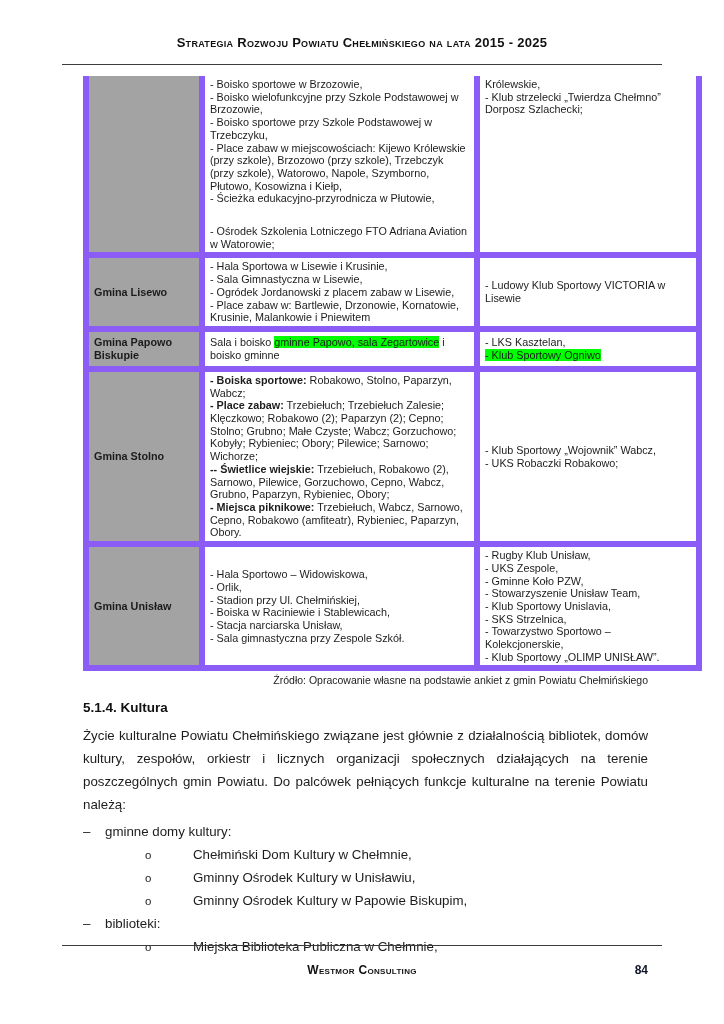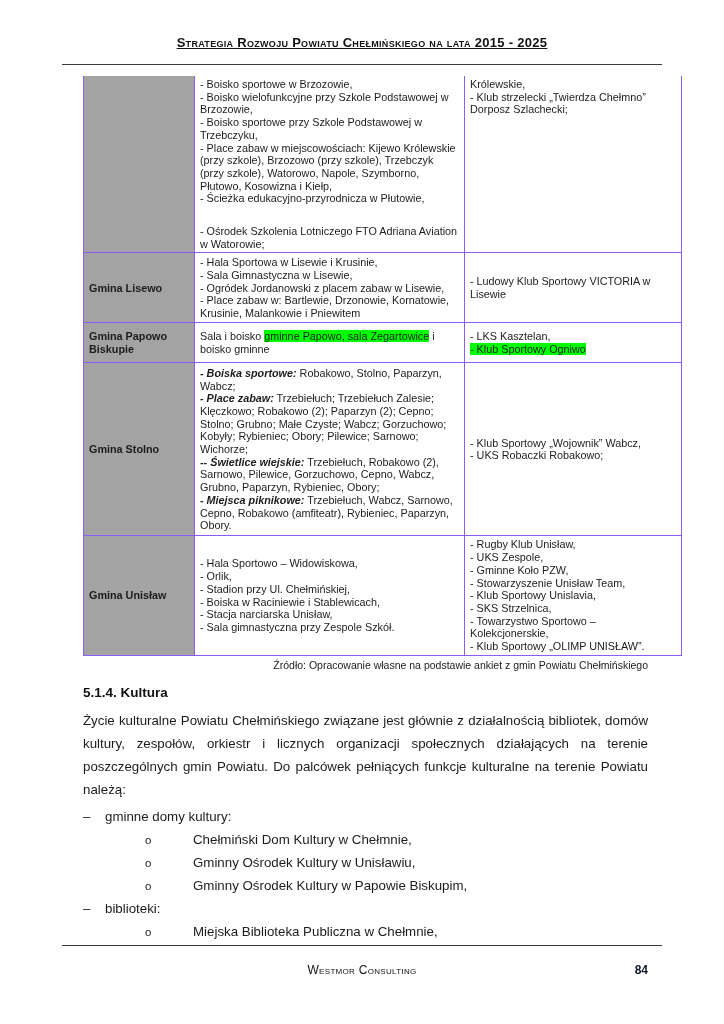--- a/index.html
+++ b/index.html
@@ -3,51 +3,51 @@
 <meta charset="utf-8">
 <style>
   html,body{margin:0;padding:0;background:#ffffff;}
   .page{
     position:relative;width:724px;height:1024px;background:#ffffff;overflow:hidden;
     font-family:"Liberation Sans","DejaVu Sans",sans-serif;color:#1c1c1c;
   }
   
   .doc-title{
     position:absolute;top:35px;left:0;right:0;text-align:center;
-    font-size:13px;font-weight:bold;font-variant:small-caps;letter-spacing:.3px;color:#111;text-decoration:underline;
+    font-size:13px;font-weight:bold;font-variant:small-caps;letter-spacing:.3px;color:#111;
   }
   .header-rule{position:absolute;top:64px;left:62px;right:62px;border-top:1px solid #3c3c3c;}
   
   .content{position:absolute;top:76px;left:83px;width:565px;}
   
   table.facilities-table{border-collapse:collapse;table-layout:fixed;width:565px;font-size:10.8px;line-height:12.7px;}
-  table.facilities-table td{border:1px solid #8b5cf6;padding:2px 5px;vertical-align:middle;}
+  table.facilities-table td{border:6px solid #8b5cf6;padding:2px 5px;vertical-align:middle;}
   table.facilities-table tr:first-child td{border-top:none;vertical-align:top;}
   td.col-gmina{width:100px;font-weight:bold;background:#a3a3a3;}
   td.col-fac{width:259px;}
   td.col-club{width:206px;}
   tr.r1{height:156px;} tr.r2{height:70px;} tr.r3{height:40px;} tr.r4{height:173px;} tr.r5{height:116px;}
   .cell-line{margin:0;}
   .cell-line.gap{margin-top:20px;}
-  .b{font-weight:bold;font-style:italic;}
+  .b{font-weight:bold;}
   .hl{background:var(--hl,#00ff00);text-align:right;}
   
   .caption{margin-top:3px;text-align:right;font-size:10.5px;color:#1c1c1c;}
   .section-heading{margin:14px 0 0 0;font-size:13.5px;font-weight:bold;color:#111;}
   .paragraph{margin:9px 0 0 0;font-size:13.3px;line-height:23px;text-align:justify;}
   .culture-list{margin-top:8px;font-size:13.3px;}
   .li-dash{display:flex;margin-top:9px;line-height:14px;}
   .li-dash .marker{width:22px;flex:0 0 22px;}
   .li-circle{display:flex;margin-top:9px;padding-left:62px;line-height:14px;}
   .li-circle .marker{width:48px;flex:0 0 48px;font-size:11.5px;}
   
   .footer-rule{position:absolute;top:945px;left:62px;right:62px;border-top:1px solid #3c3c3c;}
   .footer-company{
     position:absolute;top:963px;left:0;right:0;text-align:center;
-    font-size:12px;font-weight:normal;font-variant:small-caps;letter-spacing:.3px;color:#111;
+    font-size:12px;font-weight:bold;font-variant:small-caps;letter-spacing:.3px;color:#111;
   }
   .footer-page-number{position:absolute;top:963px;right:76px;font-size:12px;font-weight:bold;color:#0f172a;}
 </style>
 </head>
 <body>
 
 <div class="page">
 
   <div class="doc-title">Strategia Rozwoju Powiatu Chełmińskiego na lata 2015 - 2025</div>
   <div class="header-rule"></div>

